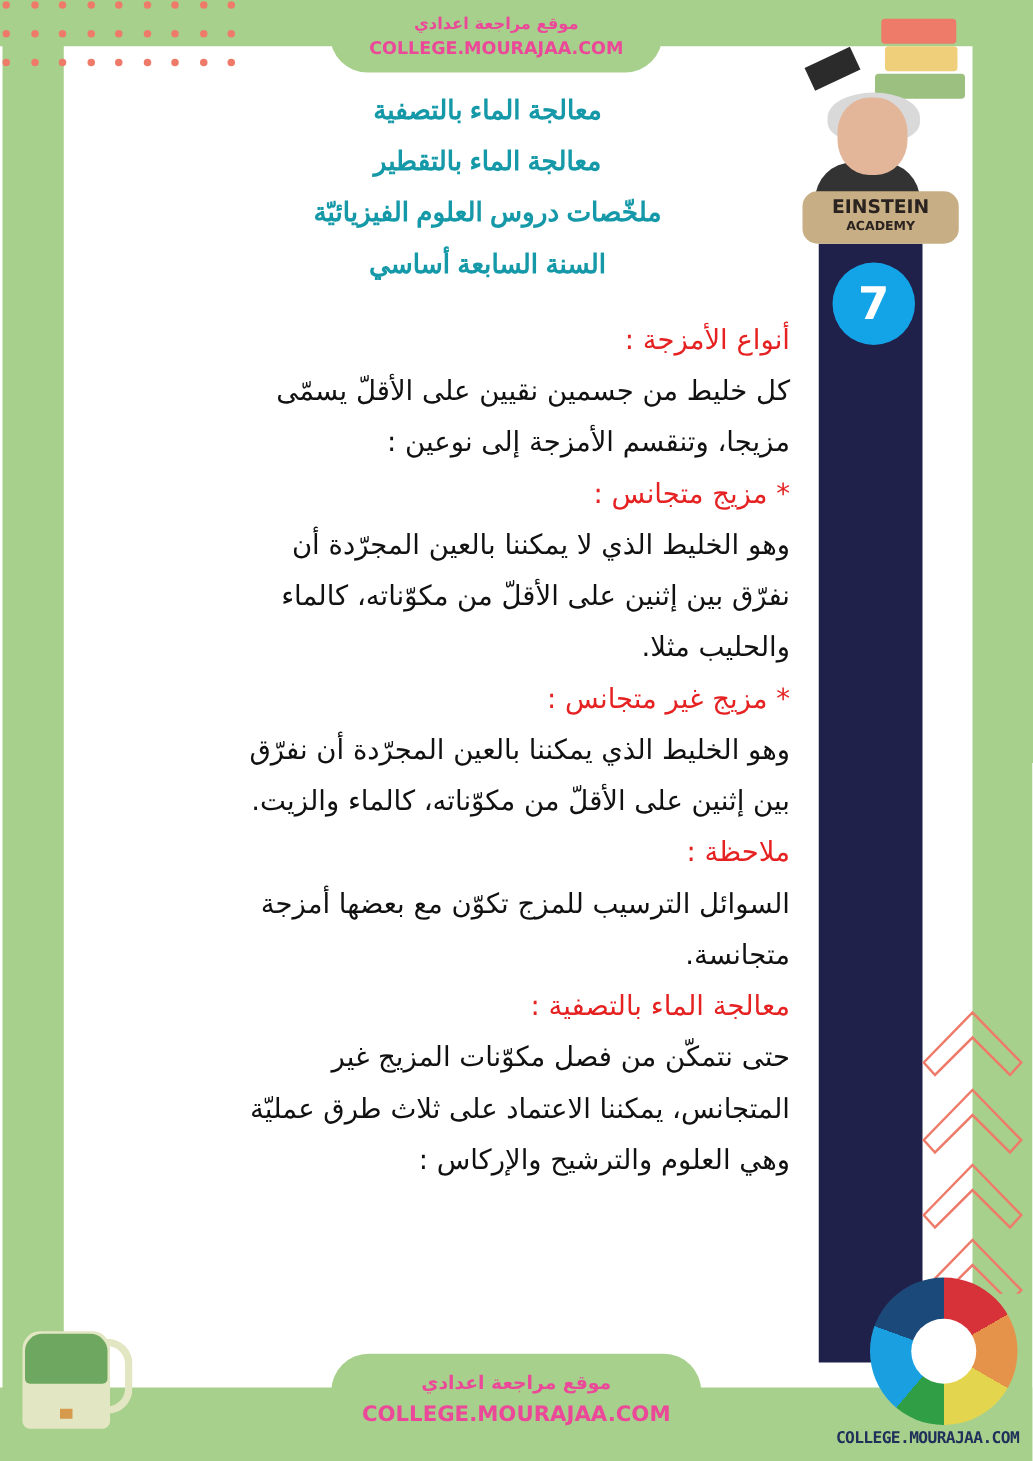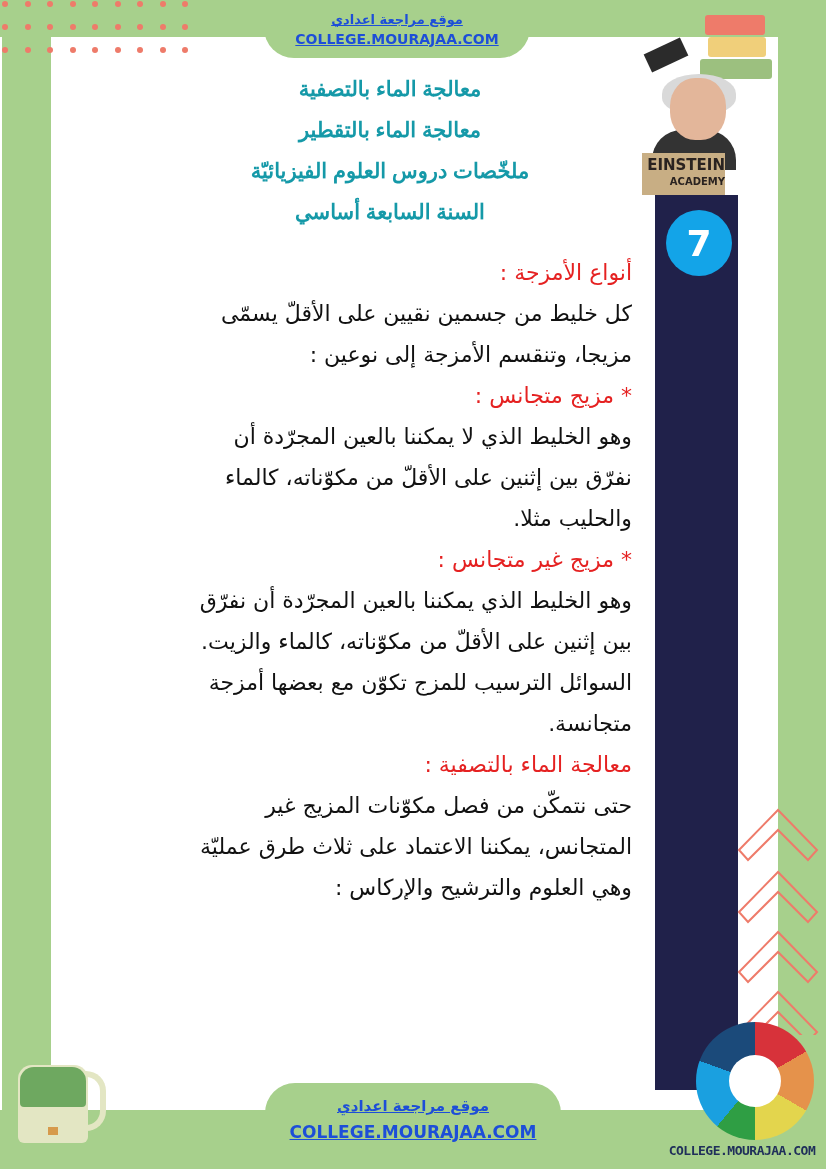--- a/index.html
+++ b/index.html
@@ -8,39 +8,39 @@
 
   .green { background:#a7d08c; position:absolute; }
   #top-band { left:0; top:0; width:826px; height:37px; }
   #left-strip { left:2px; top:0; width:49px; height:1169px; }
   #right-strip { left:778px; top:0; width:48px; height:1169px; }
   #bottom-band { left:0; top:1110px; width:826px; height:59px; }
 
   #top-tab { position:absolute; left:264px; top:0; width:266px; height:58px; background:#a7d08c; border-radius:0 0 30px 30px; }
   #bottom-tab { position:absolute; left:265px; top:1083px; width:296px; height:86px; background:#a7d08c; border-radius:30px 30px 0 0; }
 
-  .site-link { position:absolute; text-align:center; color:#1d4ed8; font-weight:bold; text-decoration:underline; font-family:"DejaVu Sans", sans-serif; }
+  .site-link { position:absolute; text-align:center; color:#ec4899; font-weight:bold; font-family:"DejaVu Sans", sans-serif; }
   #top-link-ar { left:264px; top:12px; width:266px; font-size:13px; }
   #top-link-en { left:264px; top:31px; width:266px; font-size:14px; }
   #bot-link-ar { left:265px; top:1097px; width:296px; font-size:15px; }
   #bot-link-en { left:265px; top:1122px; width:296px; font-size:17px; }
 
   .dots { position:absolute; left:2px; width:200px; height:8px; display:flex; gap:16.5px; }
   .dot { width:6px; height:6px; border-radius:50%; background:#ee7b6a; }
   #dots1 { top:1px; } #dots2 { top:24px; } #dots3 { top:47px; }
 
   #navy-col { position:absolute; left:655px; top:195px; width:83px; height:895px; background:#20214a; }
   #grade-badge { position:absolute; left:666px; top:210px; width:66px; height:66px; border-radius:50%; background:#13a4e8; color:#fff; font-size:36px; font-weight:bold; display:flex; align-items:center; justify-content:center; font-family:"DejaVu Sans", sans-serif; }
 
   #einstein { position:absolute; left:638px; top:40px; width:110px; height:155px; }
   #einstein .head { position:absolute; left:32px; top:38px; width:56px; height:62px; border-radius:45%; background:#e3b69a; }
   #einstein .hair { position:absolute; left:24px; top:34px; width:74px; height:40px; border-radius:50% 50% 40% 40%; background:#d9d9d9; }
   #einstein .cap { position:absolute; left:8px; top:5px; width:40px; height:20px; background:#2b2b2b; transform:rotate(-25deg); }
   #einstein .body { position:absolute; left:14px; top:90px; width:84px; height:40px; border-radius:30px 30px 0 0; background:#333; }
-  #einstein .plaque { position:absolute; left:4px; top:113px; width:83px; height:42px; background:#c8ae84; border-radius:0; text-align:right; color:#2a2320; font-weight:bold; }
+  #einstein .plaque { position:absolute; left:4px; top:113px; width:125px; height:42px; background:#c8ae84; border-radius:12px; text-align:center; color:#2a2320; font-weight:bold; }
   #einstein .plaque .l1 { font-size:15px; line-height:20px; padding-top:2px; }
   #einstein .plaque .l2 { font-size:10px; line-height:14px; }
 
   #books { position:absolute; left:700px; top:10px; width:75px; height:80px; }
   .book { position:absolute; height:20px; border-radius:3px; }
   #book1 { left:5px; top:5px; width:60px; background:#ee7b6a; }
   #book2 { left:8px; top:27px; width:58px; background:#f0cf7a; }
   #book3 { left:0px; top:49px; width:72px; background:#9cc07f; }
 
   #backpack { position:absolute; left:18px; top:1055px; width:92px; height:90px; }
@@ -140,20 +140,21 @@
   <div class="line head">أنواع الأمزجة :</div>
   <div class="line">كل خليط من جسمين نقيين على الأقلّ يسمّى</div>
   <div class="line">مزيجا، وتنقسم الأمزجة إلى نوعين :</div>
   <div class="line head">* مزيج متجانس :</div>
   <div class="line">وهو الخليط الذي لا يمكننا بالعين المجرّدة أن</div>
   <div class="line">نفرّق بين إثنين على الأقلّ من مكوّناته، كالماء</div>
   <div class="line">والحليب مثلا.</div>
   <div class="line head">* مزيج غير متجانس :</div>
   <div class="line">وهو الخليط الذي يمكننا بالعين المجرّدة أن نفرّق</div>
   <div class="line">بين إثنين على الأقلّ من مكوّناته، كالماء والزيت.</div>
+  <div class="line head">ملاحظة :</div>
   <div class="line">السوائل الترسيب للمزج تكوّن مع بعضها أمزجة</div>
   <div class="line">متجانسة.</div>
   <div class="line head">معالجة الماء بالتصفية :</div>
   <div class="line">حتى نتمكّن من فصل مكوّنات المزيج غير</div>
   <div class="line">المتجانس، يمكننا الاعتماد على ثلاث طرق عمليّة</div>
   <div class="line">وهي العلوم والترشيح والإركاس :</div>
 </div>
 
 <svg id="chevrons" viewBox="0 0 90 240">
   <g fill="none" stroke="#ee7b6a" stroke-width="2">

